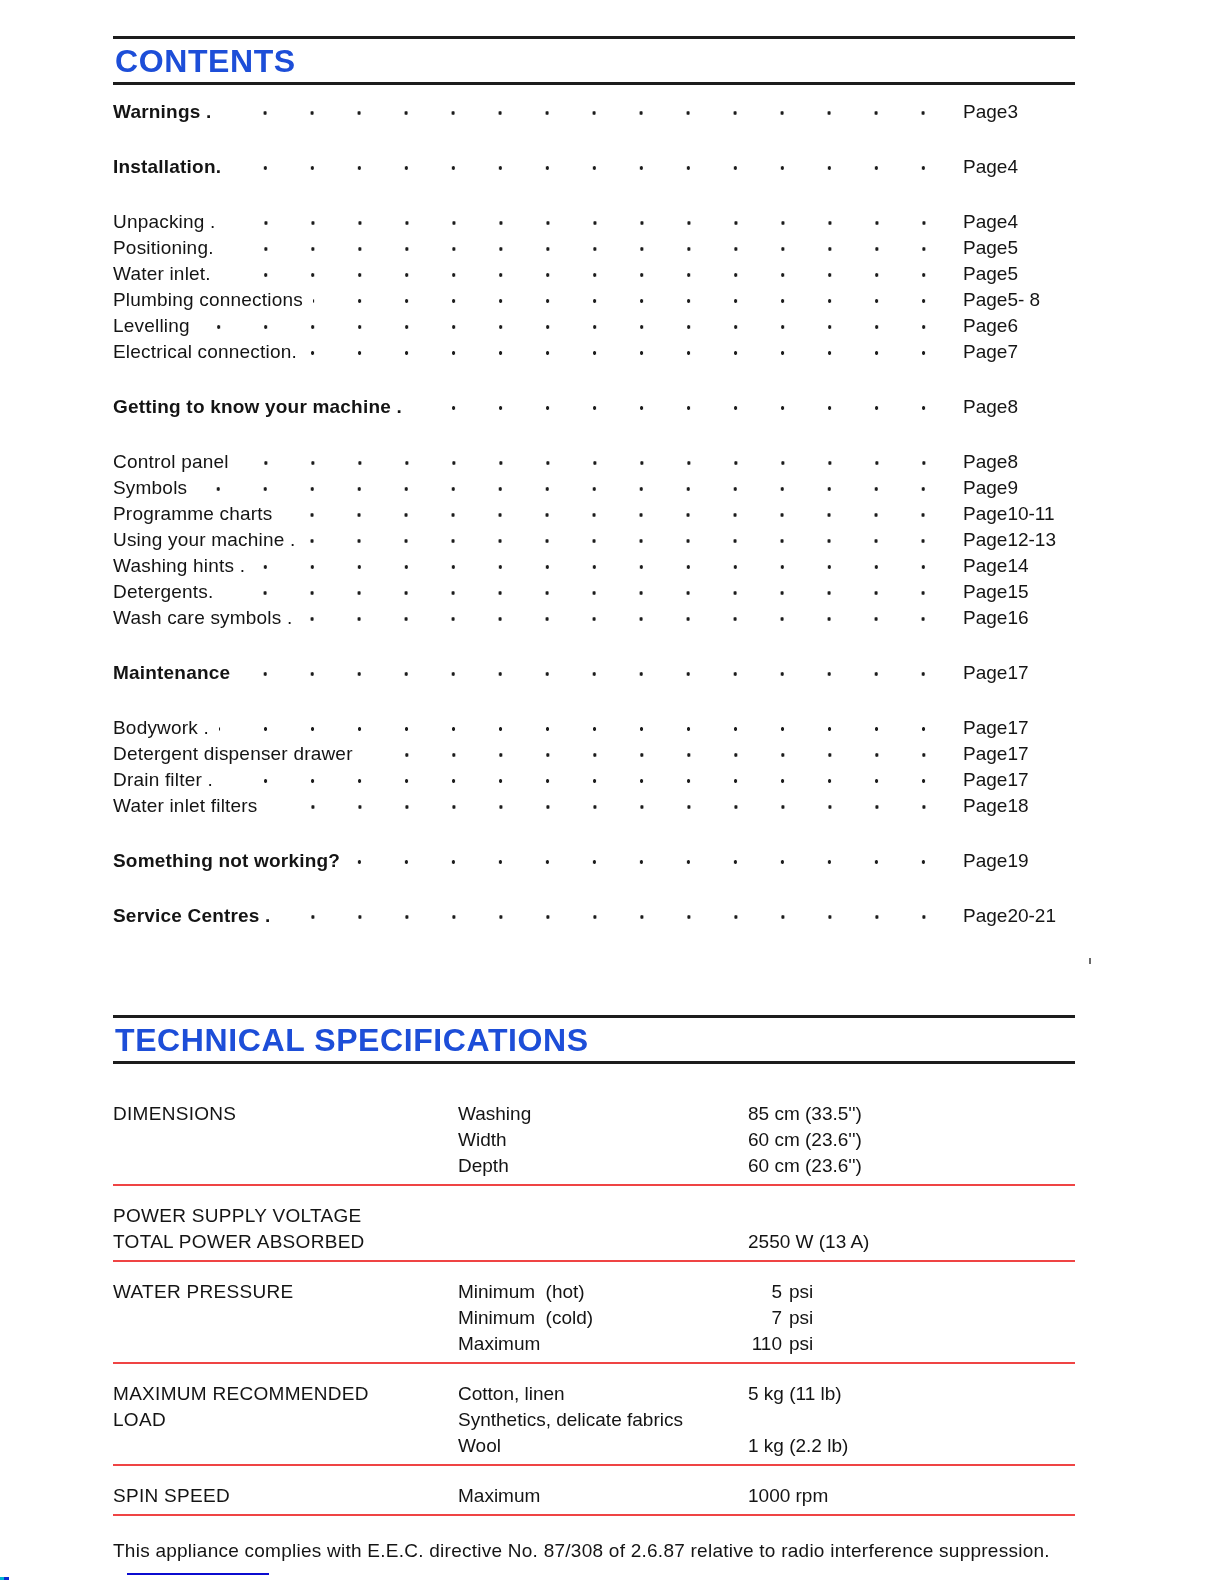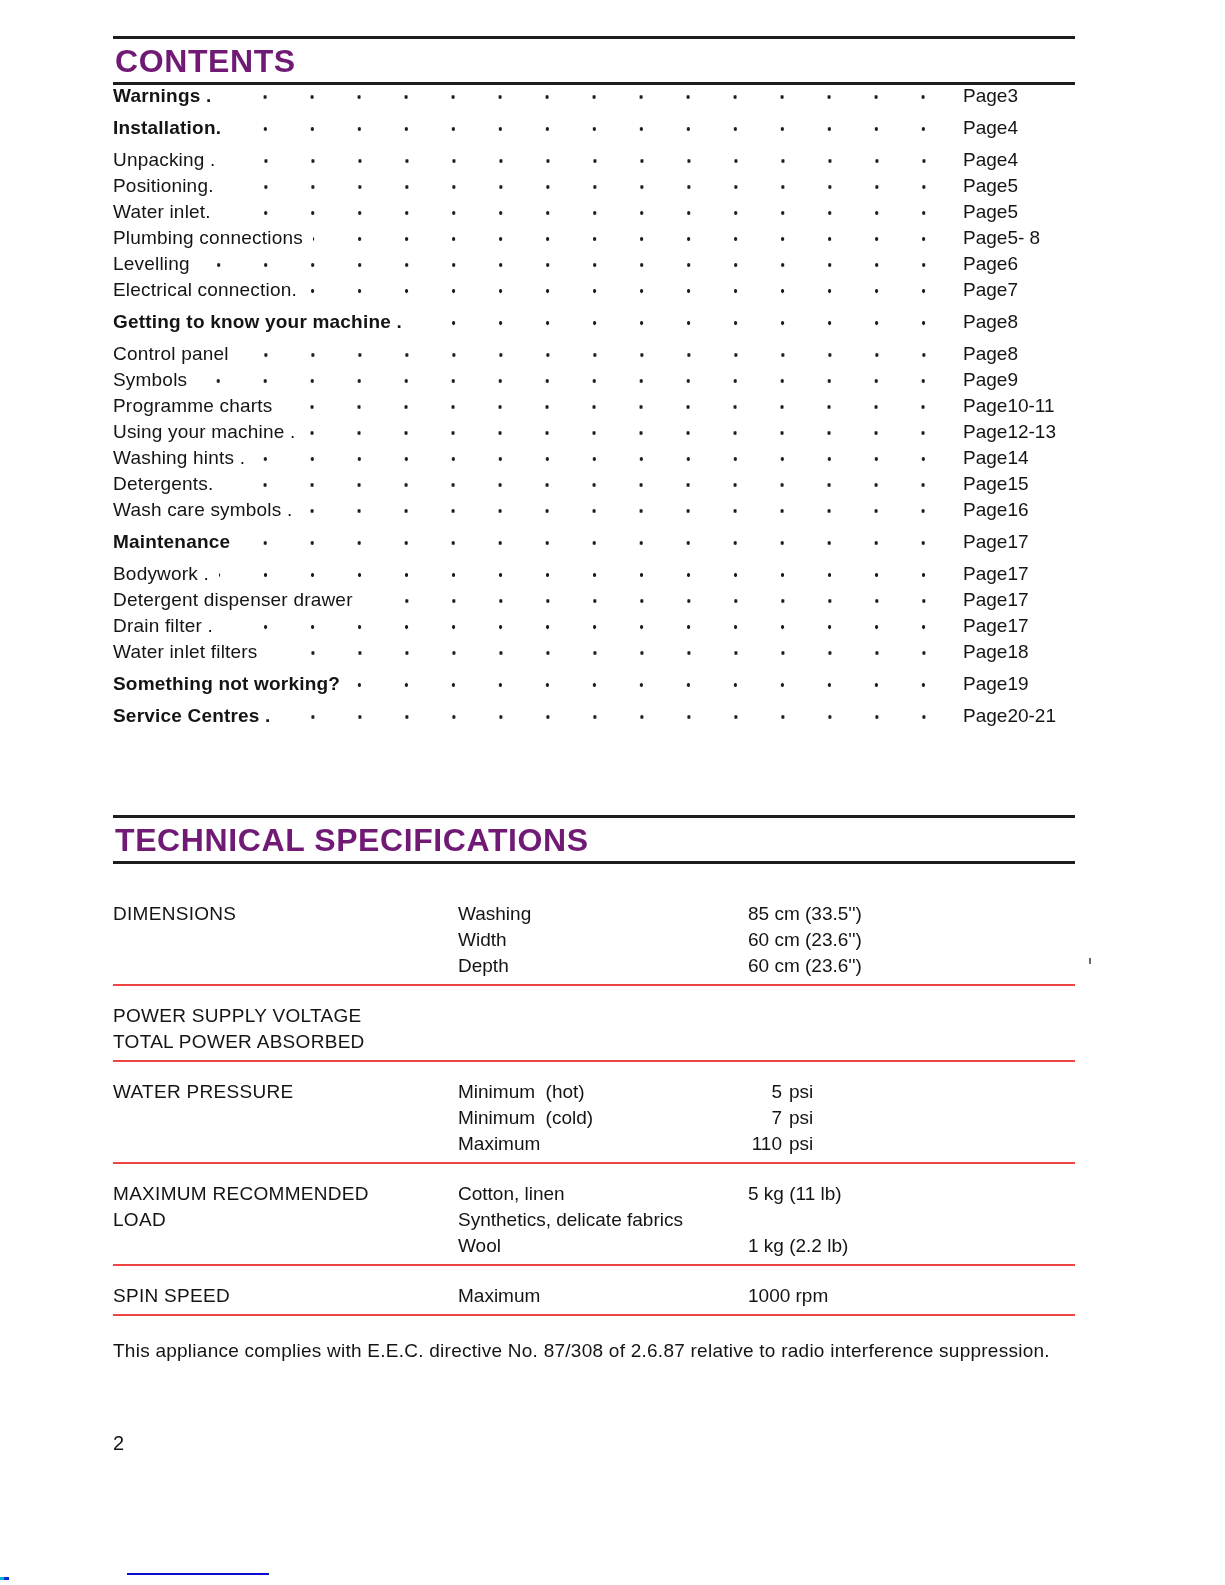--- a/index.html
+++ b/index.html
@@ -6,26 +6,26 @@
   body{
     width:1225px;height:1585px;overflow:hidden;background:#ffffff;
     font-family:"Liberation Sans","DejaVu Sans",sans-serif;
     color:#141414;-webkit-font-smoothing:antialiased;
   }
   .page{position:relative;box-sizing:border-box;width:1225px;height:1585px;
     padding:36px 150px 0 113px;}
   .rule{height:3px;background:#1d1d1d;}
   h1.sec-title{
     margin:0;padding:5px 0 4px 2px;font-size:32px;line-height:34px;
-    font-weight:bold;letter-spacing:0.6px;color:#701a75;
+    font-weight:bold;letter-spacing:0.6px;color:#1d4ed8;
   }
   
-  .toc{font-size:19px;}
+  .toc{padding-top:16px;font-size:19px;}
   .toc-row{display:flex;align-items:baseline;height:26px;}
-  .toc-row.gap{margin-top:6px;}
+  .toc-row.gap{margin-top:29px;}
   .toc-title{white-space:nowrap;letter-spacing:0.2px;}
   .toc-title.b{font-weight:bold;}
   .leader{
     flex:1;height:10px;margin:0 16px 0 10px;
     background-image:radial-gradient(circle,#1c1c1c 1.6px,transparent 2px);
     background-size:47px 6px;background-repeat:repeat-x;
     background-position:right 0 bottom 2px;
   }
   .page-col{flex:none;width:112px;display:flex;
     padding-right:10px;box-sizing:border-box;}
@@ -267,20 +267,21 @@
           </div>
         </div>
         <div class="spec-group">
           <div class="spec-row">
             <div class="sc1">POWER SUPPLY VOLTAGE</div>
             <div class="sc2"></div>
           </div>
           <div class="spec-row">
             <div class="sc1">TOTAL POWER ABSORBED</div>
             <div class="sc2"></div>
+            <div class="sc3">2550 W (13 A)</div>
           </div>
         </div>
         <div class="spec-group">
           <div class="spec-row">
             <div class="sc1">WATER PRESSURE</div>
             <div class="sc2">Minimum  (hot)</div>
             <div class="val-split">
               <span class="num">5</span>
               <span class="unit">psi</span>
             </div>

